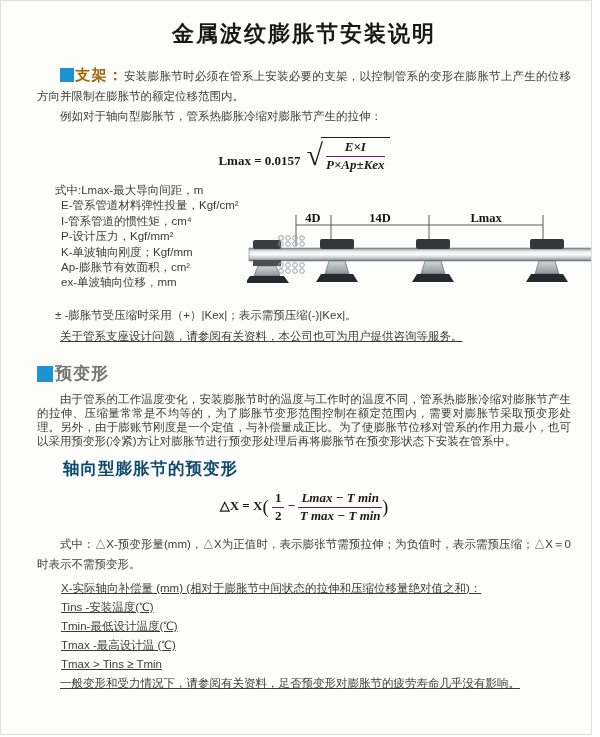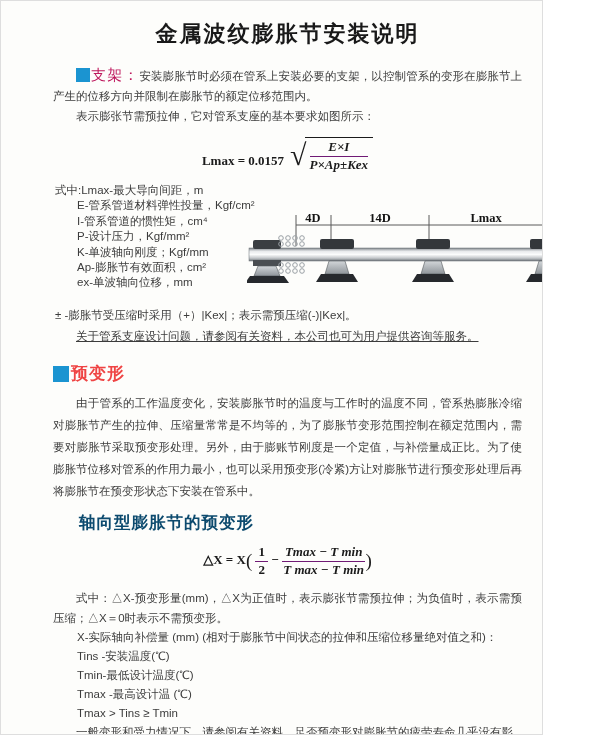--- a/index.html
+++ b/index.html
@@ -1,67 +1,67 @@
 <!DOCTYPE html>
 <html><head>
 <meta charset="utf-8">
 <style>
   html,body{margin:0;padding:0;background:#ffffff;}
   .page{
-    position:relative;width:543px;height:735px;box-sizing:border-box;
+    position:relative;width:592px;height:735px;box-sizing:border-box;
     background:#fdfdfb;border:1px solid #dedede;
     font-family:"Liberation Sans",sans-serif;color:#3c3c3c;
-    padding:14px 20px 0 52px;overflow:hidden;
+    padding:14px 20px 0 36px;overflow:hidden;
   }
   .title{
     text-align:center;font-size:22px;font-weight:bold;color:#191919;
     letter-spacing:2px;margin:4px 0 16px 0;
   }
   .para{font-size:11.5px;line-height:20px;text-align:justify;}
   .indent{text-indent:2em;}
   .sq-inline{display:inline-block;width:14px;height:14px;background:#1b94d1;vertical-align:-2px;margin-right:1px;}
-  .support-label{color:#be185d;font-weight:normal;font-size:15px;letter-spacing:1px;}
+  .support-label{color:#a16207;font-weight:bold;font-size:15px;letter-spacing:1px;}
   .formula-row{text-align:center;margin:11px 0 10px 0;color:#1b1b1b;
     font-family:"Liberation Serif",serif;font-weight:bold;font-size:13px;}
   .frac{display:inline-block;text-align:center;vertical-align:middle;line-height:1.15;}
   .frac .num{display:block;border-bottom:1px solid #701a75;padding:0 3px 1px 3px;}
   .frac .den{display:block;padding-top:1px;}
   .ital{font-style:italic;}
   .sqrt{display:inline-flex;align-items:center;margin-left:6px;}
   .rad-sign{font-size:30px;font-weight:400;line-height:0.9;margin-right:-2px;}
   .rad-body{border-top:1.6px solid #1b1b1b;padding:2px 5px 0 5px;}
   .defs{font-size:11.5px;line-height:15.4px;margin-top:2px;}
   .def-line{padding-left:24px;white-space:nowrap;}
-  .def-line.flush{padding-left:2px;}
+  .def-line.flush{padding-left:2px;margin-left:16px;}
   .def-line.gap{margin-top:17px;}
   .note-line{margin-top:3px;text-decoration:underline;}
   .sec-head{display:flex;align-items:center;margin:16px 0 7px 0;}
   .sec-head .sq{width:16px;height:16px;background:#1b94d1;margin-right:2px;flex:none;}
-  .sec-head .sec-label{color:#ef4444;font-weight:bold;font-size:17px;letter-spacing:1px;}
-  .para-lh22{line-height:22px;}
+  .sec-head .sec-label{color:#737373;font-weight:bold;font-size:17px;letter-spacing:1px;}
+  .para-lh22{line-height:14px;}
   .sub-head{color:#0c4a6e;font-weight:bold;font-size:16.5px;letter-spacing:1px;margin:10px 0 4px 0;}
   .sub-head.ind{margin-left:26px;}
   .expl{font-size:11.5px;line-height:20px;}
   .item-line{font-size:11.5px;line-height:19px;padding-left:24px;}
   .item-line.ti{padding-left:0;text-indent:2em;}
   .paren{font-size:19px;font-weight:400;vertical-align:-3px;}
   .diagram{position:absolute;left:246px;top:207px;width:350px;height:100px;}
   .dim-label{font-family:"Liberation Serif",serif;font-weight:bold;font-size:12.5px;fill:#141414;}
 </style>
 </head>
 <body>
 
 <div class="page">
 
   <div class="title">金属波纹膨胀节安装说明</div>
 
   <div class="para indent">
     <span class="sq-inline"></span><span class="support-label">支架：</span><span>安装膨胀节时必须在管系上安装必要的支架，以控制管系的变形在膨胀节上产生的位移方向并限制在膨胀节的额定位移范围内。</span>
   </div>
-  <div class="para indent">表示膨张节需预拉伸，它对管系支座的基本要求如图所示：</div>
+  <div class="para indent">例如对于轴向型膨胀节，管系热膨胀冷缩对膨胀节产生的拉伸：</div>
 
   <div class="formula-row">
     <span>Lmax = 0.0157</span><span class="sqrt">
         <span class="rad-sign">√</span>
         <span class="rad-body"><span class="frac ital"><span class="num">E×I</span><span class="den">P×Ap±Kex</span></span></span>
       </span>
   </div>
 
   <div class="defs">
     <div class="def-line flush">式中:Lmax-最大导向间距，m</div>
@@ -152,24 +152,24 @@
     <span class="sq"></span>
     <span class="sec-label">预变形</span>
   </div>
   <div class="para indent para-lh22">由于管系的工作温度变化，安装膨胀节时的温度与工作时的温度不同，管系热膨胀冷缩对膨胀节产生的拉伸、压缩量常常是不均等的，为了膨胀节变形范围控制在额定范围内，需要对膨胀节采取预变形处理。另外，由于膨账节刚度是一个定值，与补偿量成正比。为了使膨胀节位移对管系的作用力最小，也可以采用预变形(冷紧)方让对膨胀节进行预变形处理后再将膨胀节在预变形状态下安装在管系中。</div>
 
   <div class="sub-head ind">轴向型膨胀节的预变形</div>
   <div class="formula-row">
     <span>△X = X</span><span class="paren">(</span>
     <span class="frac"><span class="num">1</span><span class="den">2</span></span>
     <span>−</span>
-    <span class="frac ital"><span class="num">Tmax − T min</span><span class="den">T max − T min</span></span><span class="paren">)</span>
+    <span class="frac ital"><span class="num">Lmax − T min</span><span class="den">T max − T min</span></span><span class="paren">)</span>
   </div>
   <div class="expl indent para">式中：△X-预变形量(mm)，△X为正值时，表示膨张节需预拉伸；为负值时，表示需预压缩；△X＝0时表示不需预变形。</div>
-  <div style="">
+  <div style="margin-top:5px;text-decoration:underline;">
     <div class="item-line">X-实际轴向补偿量 (mm) (相对于膨胀节中间状态的拉伸和压缩位移量绝对值之和)：</div>
     <div class="item-line">Tins -安装温度(℃)</div>
     <div class="item-line">Tmin-最低设计温度(℃)</div>
     <div class="item-line">Tmax -最高设计温 (℃)</div>
     <div class="item-line">Tmax &gt; Tins ≥ Tmin</div>
     <div class="item-line ti">一般变形和受力情况下，请参阅有关资料，足否预变形对膨胀节的疲劳寿命几乎没有影响。</div>
   </div>
 
 </div>
 

